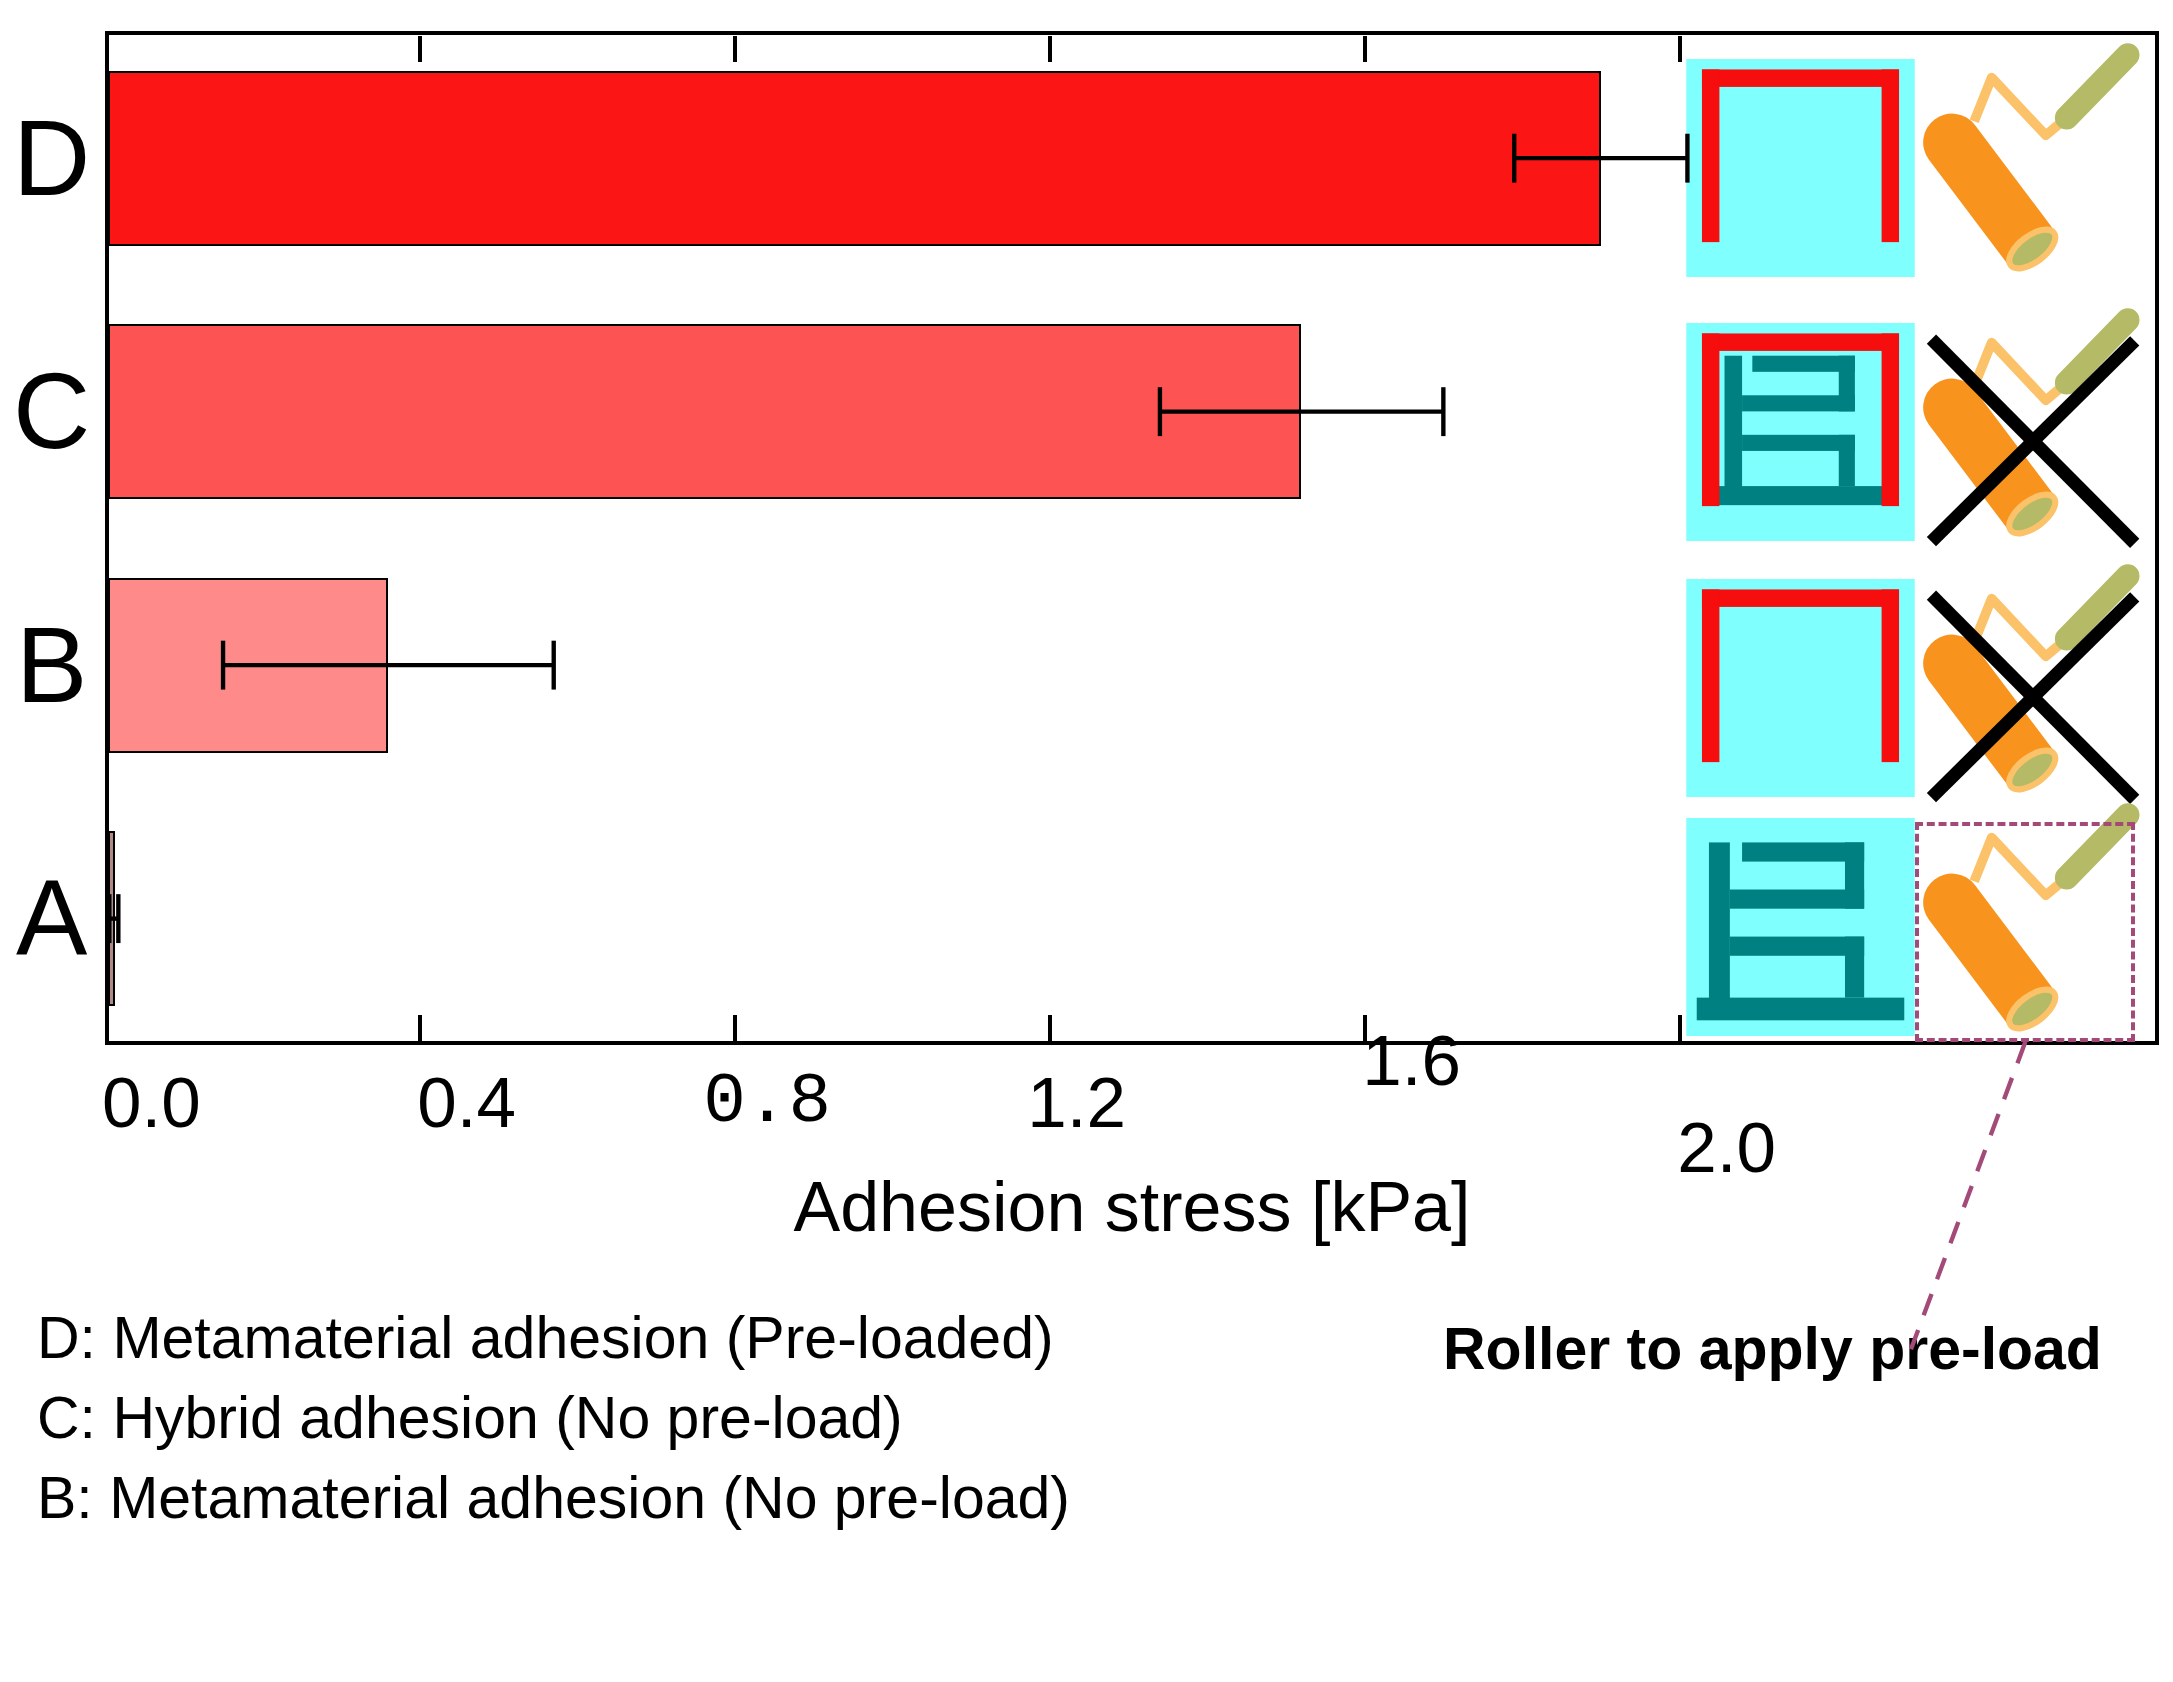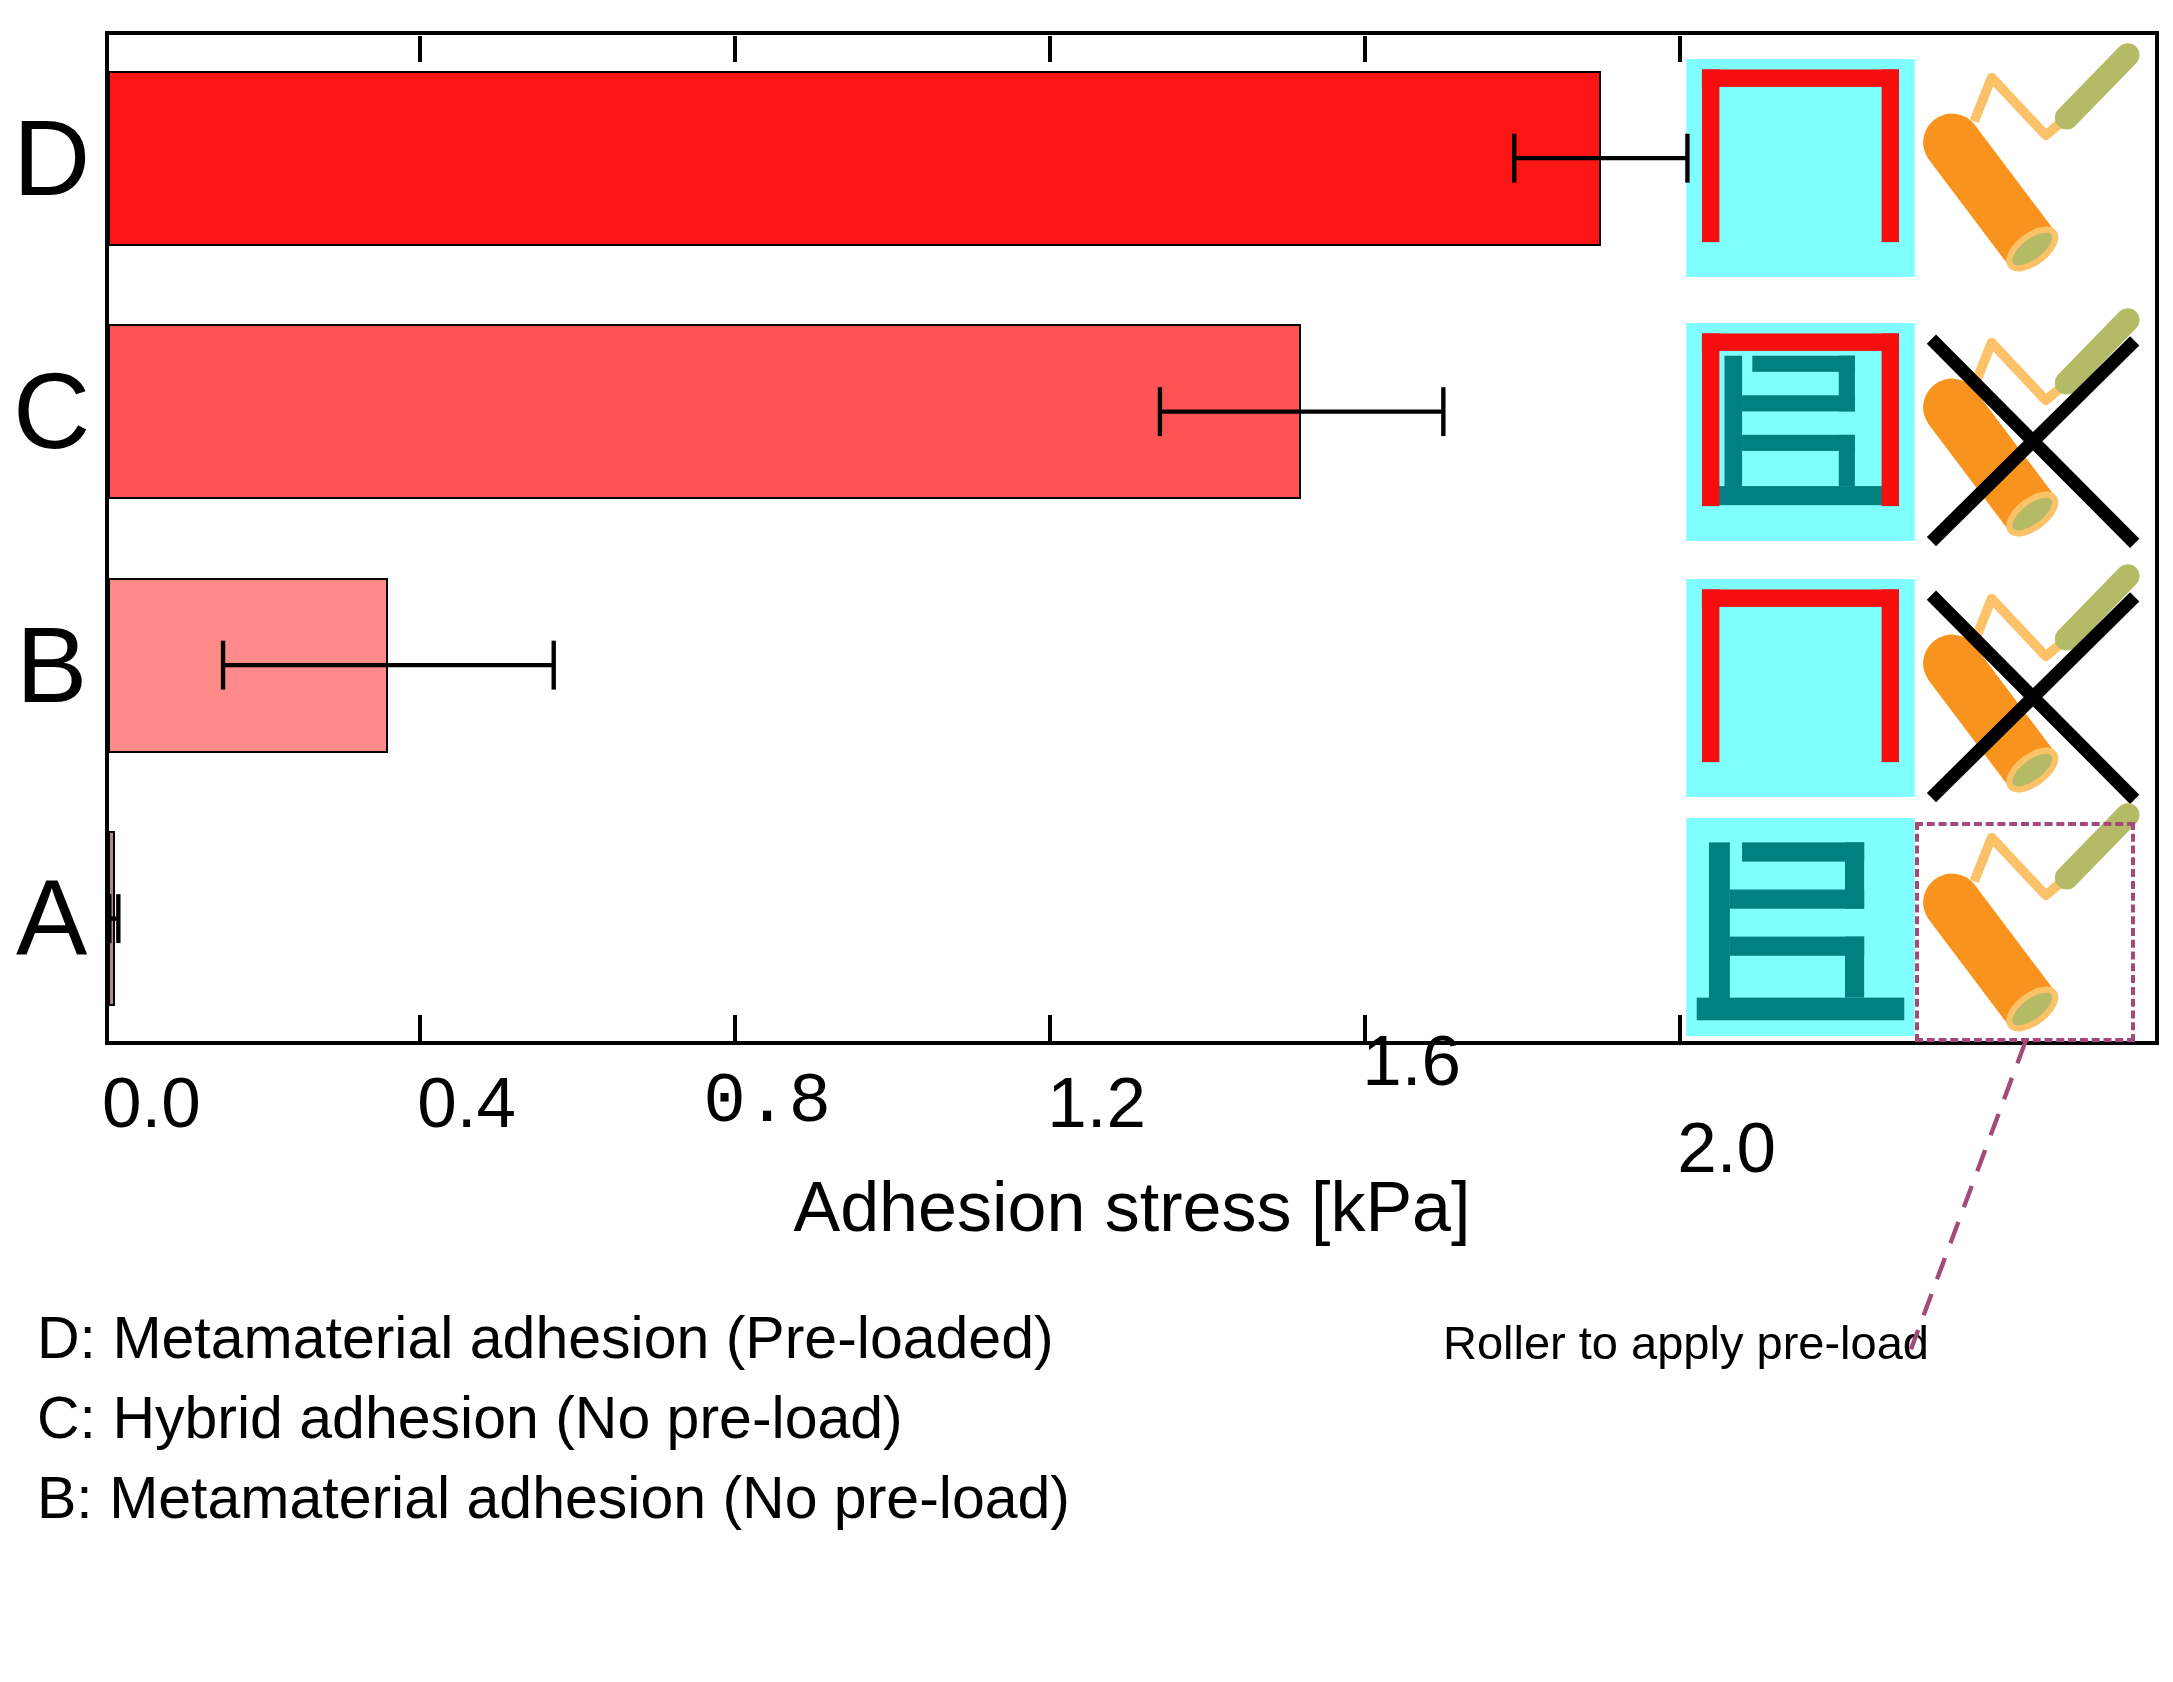--- a/index.html
+++ b/index.html
@@ -5,21 +5,21 @@
   html,body{margin:0;padding:0;background:#ffffff;}
   body{width:2174px;height:1682px;overflow:hidden;position:relative;
        font-family:"Liberation Sans",sans-serif;color:#000;}
   #plot-frame{position:absolute;left:105px;top:31px;width:2054px;height:1014px;
               border:4.4px solid #000;box-sizing:border-box;background:#fff;}
   .tick-mark{position:absolute;width:4.4px;height:26px;background:#000;}
   .tick-label{position:absolute;width:192px;text-align:right;font-size:71px;}
   .cat-label{position:absolute;left:5.2px;width:93px;height:131px;line-height:131px;
              text-align:center;font-size:107px;}
   #xlabel{position:absolute;left:105px;width:2054px;top:1167px;text-align:center;font-size:70px;}
-  #annotation{position:absolute;left:1443px;top:1315px;font-size:47px;white-space:nowrap;}
+  #annotation{position:absolute;left:1443px;top:1315px;font-size:59px;white-space:nowrap;font-weight:bold;}
   #legend{position:absolute;left:37px;top:1298px;font-size:59px;line-height:80px;}
   #overlay{position:absolute;left:0;top:0;pointer-events:none;z-index:6;}
   .dashed-box{position:absolute;border:4.4px dashed #a34a78;box-sizing:border-box;z-index:4;}
 </style>
 </head>
 <body>
 
 <div id="figure">
   <div id="plot-frame"></div>
   <div id="bars-layer">
@@ -29,21 +29,21 @@
       <div style="left: 108px; top: 831px; width: 7px; height: 175px; background: rgb(176, 138, 134); border: 2.6px solid rgb(0, 0, 0); box-sizing: border-box; position: absolute;"></div>
     </div>
   <div id="ticks-layer">
       <div class="tick-label" style="left: 8.7px; top: 1062px; position: absolute;">0.0</div>
       <div class="tick-label" style="left: 324px; top: 1062px; position: absolute;">0.4</div>
       <div class="tick-mark" style="left: 418px; top: 36px; position: absolute;"></div>
       <div class="tick-mark" style="left: 418px; top: 1015px; position: absolute;"></div>
       <div class="tick-label" style="left: 639px; top: 1062px; position: absolute; font-family: Liberation Mono, monospace;">0.8</div>
       <div class="tick-mark" style="left: 733px; top: 36px; position: absolute;"></div>
       <div class="tick-mark" style="left: 733px; top: 1015px; position: absolute;"></div>
-      <div class="tick-label" style="left: 954px; top: 1062px; position: absolute;">1.2</div>
+      <div class="tick-label" style="left: 934px; top: 1062px; position: absolute;">1.2</div>
       <div class="tick-mark" style="left: 1048px; top: 36px; position: absolute;"></div>
       <div class="tick-mark" style="left: 1048px; top: 1015px; position: absolute;"></div>
       <div class="tick-label" style="left: 1269px; top: 1020px; position: absolute;">1.6</div>
       <div class="tick-mark" style="left: 1363px; top: 36px; position: absolute;"></div>
       <div class="tick-mark" style="left: 1363px; top: 1015px; position: absolute;"></div>
       <div class="tick-label" style="left: 1584px; top: 1062px; position: absolute; margin-top: 45px;">2.0</div>
       <div class="tick-mark" style="left: 1678px; top: 36px; position: absolute;"></div>
       <div class="tick-mark" style="left: 1678px; top: 1015px; position: absolute;"></div>
     </div>
   <div id="cats-layer">

